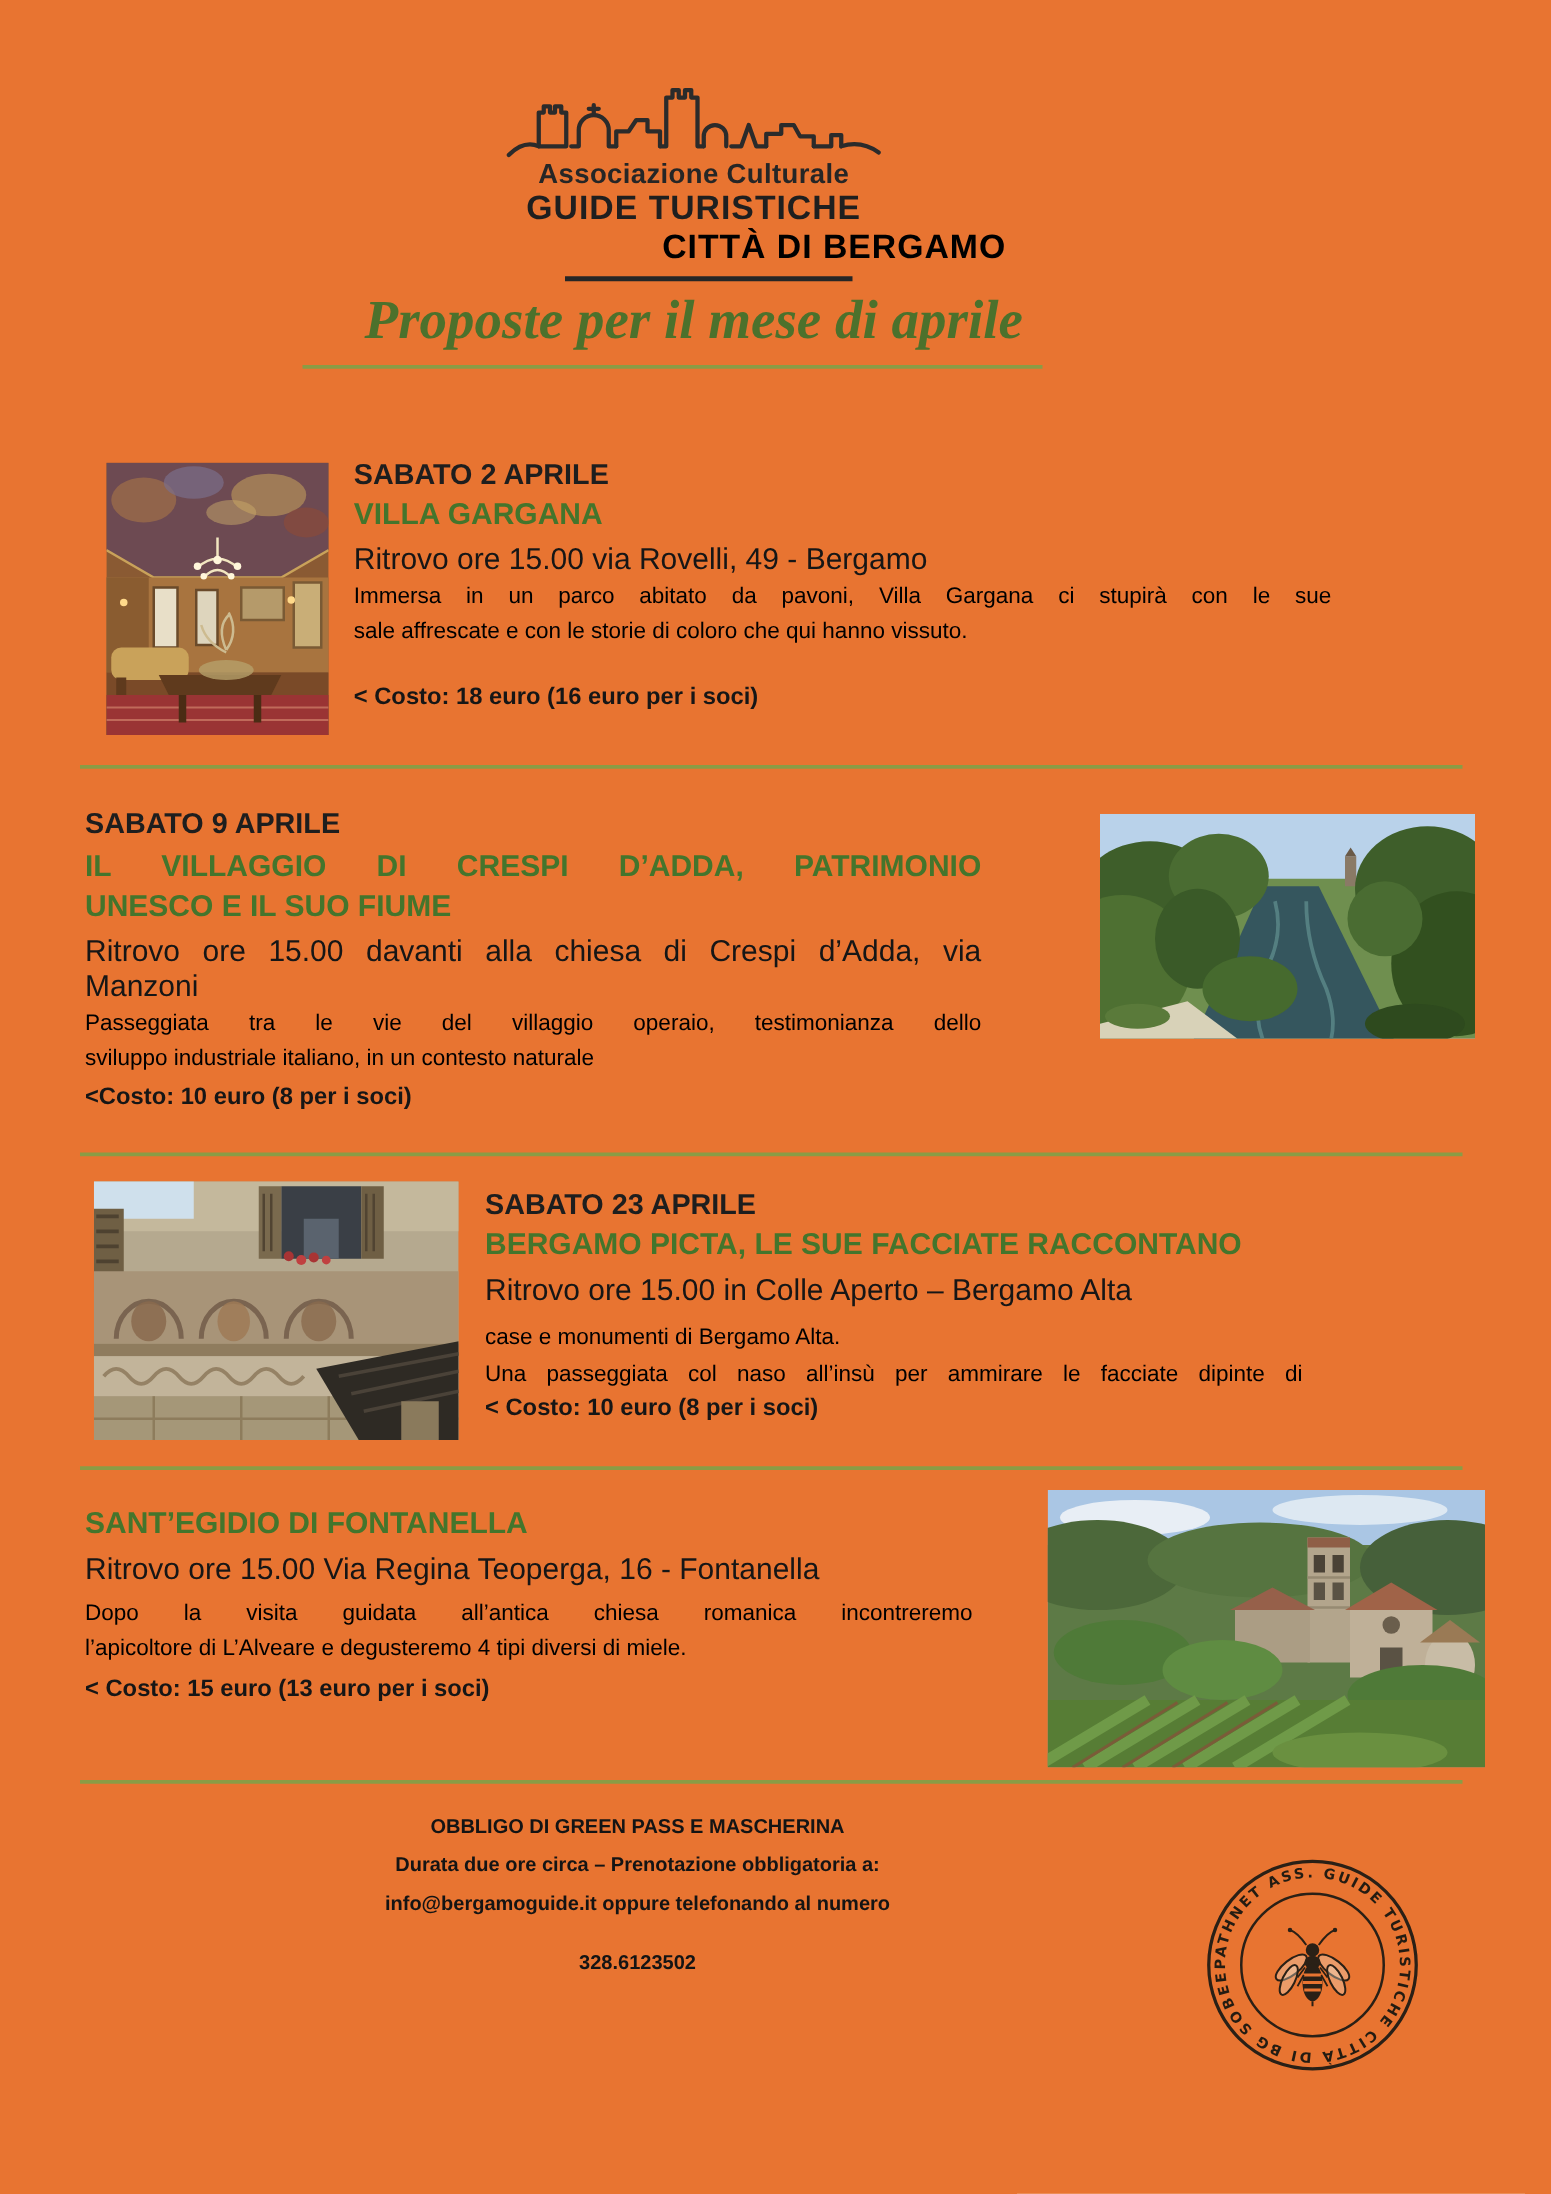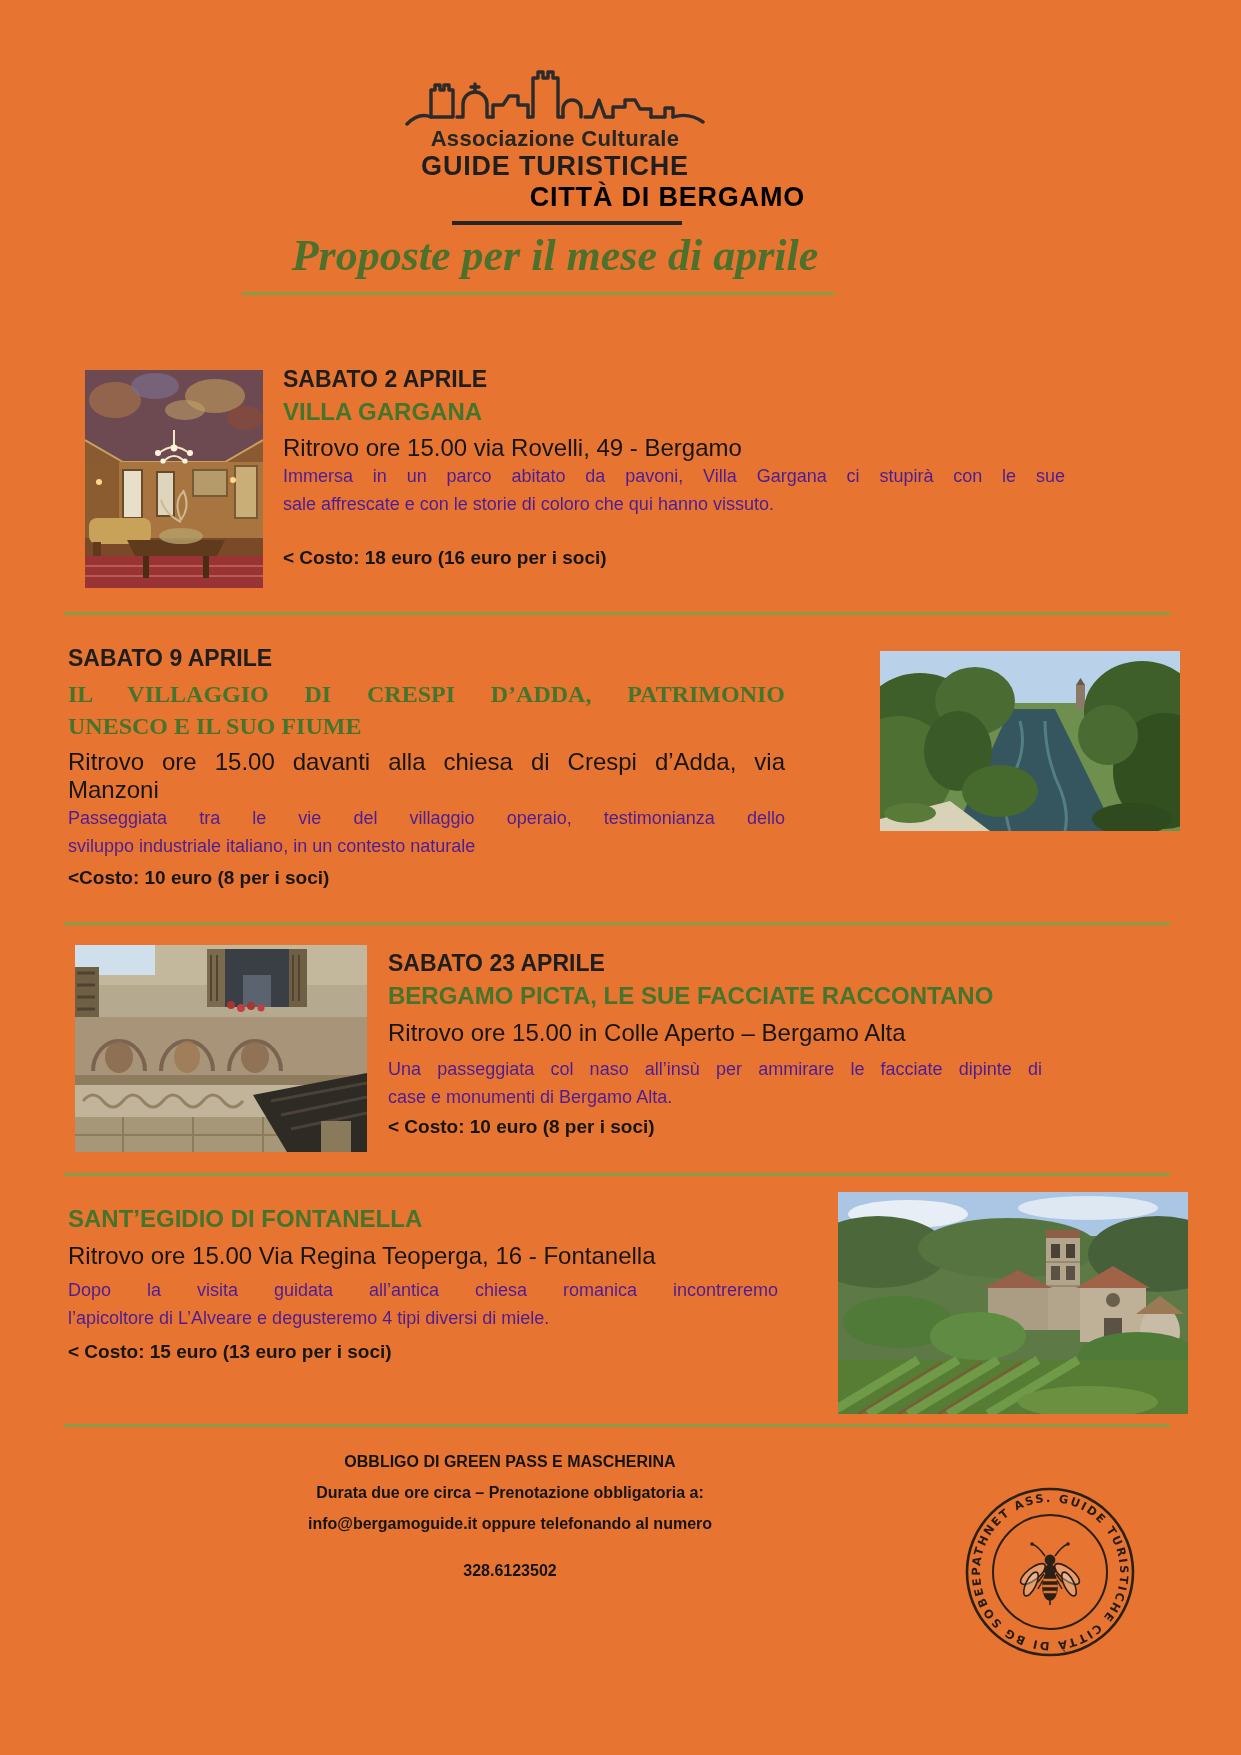--- a/index.html
+++ b/index.html
@@ -19,23 +19,23 @@
   .org2{top:182px;left:305px;width:500px;text-align:right;
         font-size:27px;font-weight:800;color:#000000;letter-spacing:.8px;}
   .logo-underline{top:221px;left:452px;width:230px;height:4px;background:#262626;}
   .page-title{top:230px;left:155px;width:800px;text-align:center;
         font-family:"Liberation Serif","DejaVu Serif",serif;
         font-style:italic;font-weight:600;
         font-size:44px;color:#4C712C;margin:0;}
   .title-underline{top:292px;left:242px;width:592px;height:3px;background:#8A9C45;}
   .edate{font-size:23px;font-weight:800;color:#1E1E1E;line-height:26px;margin-bottom:7px;}
   .etitle{font-size:24px;font-weight:800;color:#44752C;line-height:26px;}
-  .etitle.l1{line-height:32px;font-family:Liberation Serif, serif;}
+  .etitle.l1{line-height:32px;}
   .emeet{font-size:24px;font-weight:normal;color:#161616;line-height:28px;}
-  .edesc{font-size:18px;color:#4c1d95;line-height:28px;}
+  .edesc{font-size:18px;color:#000000;line-height:28px;}
   .ecost{font-size:19px;font-weight:bold;color:#161616;line-height:28px;}
   .j1{text-align:justify;text-align-last:justify;} .gap9{margin-bottom:9px;} .gap10{margin-bottom:10px;}
   .gap6{margin-bottom:6px;} .gap26{margin-bottom:26px;} .gap8{margin-bottom:8px;}
   .gap4{margin-bottom:4px;} .gap2{margin-bottom:2px;}
   .divider{height:3px;background:#8A9C45;left:64px;width:1106px;}
   .photo{overflow:hidden;}
   .photo svg{display:block;}
   
   .fline{left:145px;width:730px;text-align:center;font-size:16px;font-weight:bold;
          color:#141414;line-height:28px;}
@@ -181,22 +181,22 @@
       <path d="M0,190 h292 M48,172 v35 M118,172 v35 M188,172 v35 M258,172 v35" stroke="#8d7c5c" stroke-width="2"></path>
       <polygon points="178,150 292,128 292,207 212,207" fill="#2e2a24"></polygon>
       <path d="M196,156 L292,138 M206,170 L292,152 M216,184 L292,168" stroke="#4a4238" stroke-width="3"></path>
       <rect x="246" y="176" width="30" height="31" fill="#8a7a5c"></rect>
     </svg>
   </div>
   <div class="abs" style="top:950px;left:388px;width:654px;">
     <div class="edate">SABATO 23 APRILE</div>
     <div class="etitle gap10">BERGAMO PICTA, LE SUE FACCIATE RACCONTANO</div>
     <div class="emeet gap8">Ritrovo ore 15.00 in Colle Aperto – Bergamo Alta</div>
+    <div class="edesc gap2">case e monumenti di Bergamo Alta.</div>
     <div class="edesc j1">Una passeggiata col naso all’insù per ammirare le facciate dipinte di</div>
-    <div class="edesc gap2">case e monumenti di Bergamo Alta.</div>
     <div class="ecost">&lt; Costo: 10 euro (8 per i soci)</div>
   </div>
 
   <div class="abs divider" style="top:1173px;"></div>
 
   <div class="abs" style="top:1206px;left:68px;width:710px;">
     <div class="etitle gap10">SANT’EGIDIO DI FONTANELLA</div>
     <div class="emeet gap6">Ritrovo ore 15.00 Via Regina Teoperga, 16 - Fontanella</div>
     <div class="edesc j1">Dopo la visita guidata all’antica chiesa romanica incontreremo</div>
     <div class="edesc gap6">l’apicoltore di L’Alveare e degusteremo 4 tipi diversi di miele.</div>

